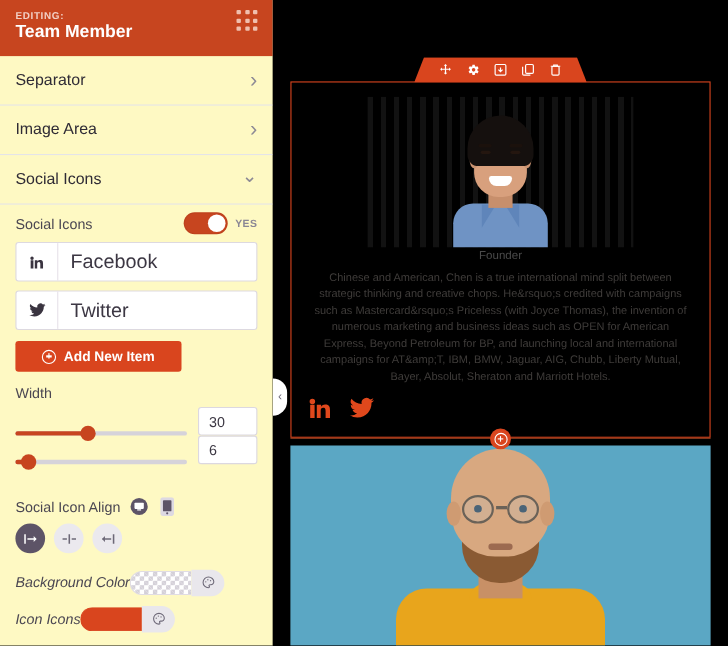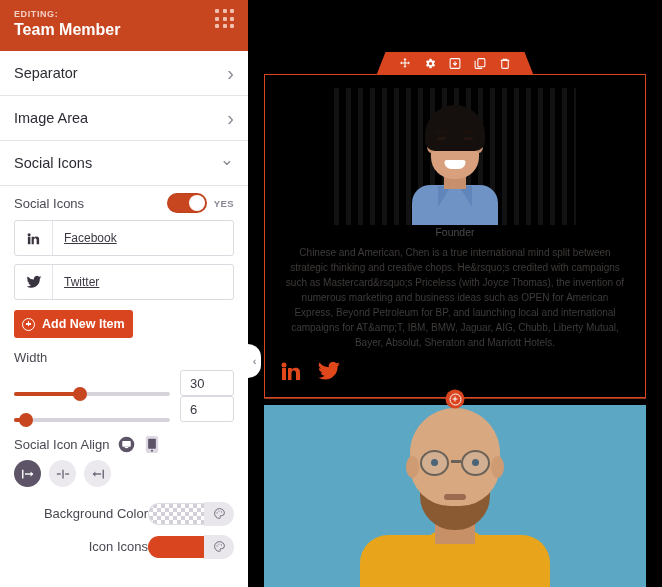--- a/index.html
+++ b/index.html
@@ -7,21 +7,21 @@
     width: 662px; height: 587px;
     overflow: hidden;
     font-family: "Liberation Sans", sans-serif;
     background: #000;
   }
   .app { display: flex; width: 662px; height: 587px; }
 
   
   .sidebar {
     width: 248px; height: 587px;
-    background: #ffffff;
+    background: #fef9c3;
     display: flex; flex-direction: column;
     position: relative;
     overflow: hidden;
   }
   .sb-header {
     background: #c7451f;
     color: #fff;
     padding: 8px 14px 11px 14px;
     position: relative;
     flex: none;
@@ -98,30 +98,30 @@
     cursor: pointer;
   }
   .item-icon {
     width: 38px; display: flex; align-items: center; justify-content: center;
     border-right: 1px solid #e6e2e9;
     color: #3a3440;
   }
   .item-label {
     display: flex; align-items: center;
     padding-left: 11px;
-    font-size: 12px; color: #3c3743; text-decoration: underline;
+    font-size: 18px; color: #3c3743;
   }
 
   .btn-add {
     display: inline-flex; align-items: center; gap: 7px;
     background: #d9451e;
     color: #fff;
     border: none; border-radius: 3px;
     height: 28px;
-    padding: 0 8px;
+    padding: 0 24px;
     font-size: 12.5px; font-weight: bold;
     font-family: "Liberation Sans", sans-serif;
     cursor: pointer;
     margin-top: 2px;
   }
   .plus-circ {
     width: 13px; height: 13px; border-radius: 50%;
     border: 1.5px solid #fff; position: relative; flex: none;
   }
   .plus-circ::before, .plus-circ::after {
@@ -150,36 +150,37 @@
   }
   .num-box {
     width: 54px; height: 26px;
     background: #fff;
     border: 1px solid #dcd8e0; border-radius: 3px;
     font-size: 13px; color: #3c3743;
     display: flex; align-items: center; padding-left: 9px;
   }
 
   
-  .align-head { display: flex; align-items: center; gap: 8px; margin: 13px 0 7px 0; }
+  .align-head { display: flex; align-items: center; gap: 8px; margin: 29px 0 7px 0; }
   .dev { width: 18px; height: 18px; display:flex; align-items:center; justify-content:center; cursor:pointer; }
   .dev svg { display:block; }
   .align-btns { display: flex; gap: 8px; }
   .abtn {
     width: 27px; height: 27px; border-radius: 50%;
     background: #ebe9ee;
     display: flex; align-items: center; justify-content: center;
     cursor: pointer; color: #6d6877;
   }
   .abtn.active { background: #5d5467; color: #fff; }
 
   
   .color-row {
-    display: flex; align-items: center; justify-content: flex-end;
+    display: flex; align-items: center; justify-content: flex-start;
     height: 33px;
+    font-style: italic;
   }
   .color-ctl { display: flex; align-items: center; }
   .swatch {
     width: 56px; height: 22px;
     border-radius: 11px 0 0 11px;
     border: 1px solid #e0dce4;
     border-right: none;
   }
   .swatch.checker {
     background-image:

